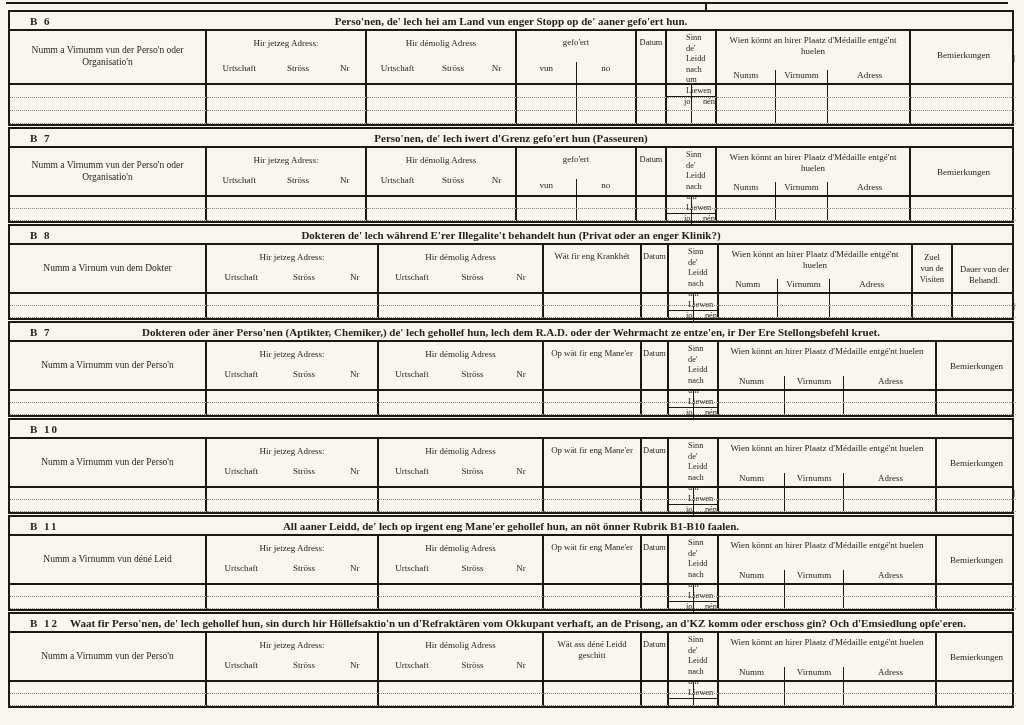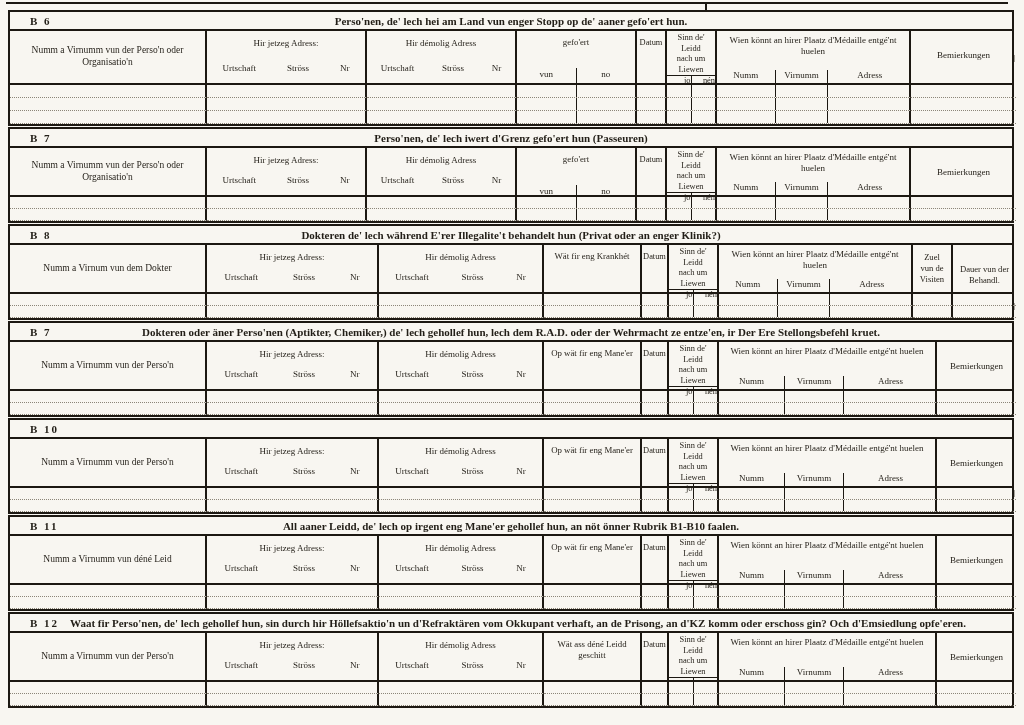--- a/index.html
+++ b/index.html
@@ -18,26 +18,26 @@
   .sec-title{flex:1;text-align:center;font-weight:bold;font-size:11px;white-space:nowrap;overflow:hidden;padding:0 60px;}
   .header-row{display:flex;align-items:stretch;border-bottom:2px solid #1c1812;font-size:9px;line-height:1.25;}
   .sec-b6 .header-row{height:52px;}
   .section:not(.sec-b6) .header-row{height:47px;}
   .cell{border-right:2px solid #1c1812;box-sizing:border-box;display:flex;flex-direction:column;min-width:0;}
   .cell:last-child{border-right:none;margin-top:13px;}
   .name-cell{justify-content:center;text-align:center;font-size:9.5px;padding:0 12px;}
   .addr-top{text-align:center;margin-top:7px;white-space:nowrap;}
   .addr-sub{display:flex;justify-content:space-around;margin-top:auto;margin-bottom:9px;white-space:nowrap;}
   .sp-top{text-align:center;margin-top:6px;font-size:8.8px;padding:0 3px;}
-  .sp-sub{flex:1;display:flex;margin-top:20px;}
+  .sp-sub{flex:1;display:flex;margin-top:14px;}
   .sp-sub span{flex:1;text-align:center;padding-top:1px;}
   .sp-sub span + span{border-left:1px solid #1c1812;}
   .datum-cell{text-align:center;padding-top:7px;font-size:8.4px;}
   .sinn-cell{font-size:8.4px;}
-  .sinn-lbl{text-align:center;padding:2px 8px 0;}
+  .sinn-lbl{padding:2px 19px 0;}
   .sinn-sub{display:flex;margin-top:auto;border-top:1px solid #1c1812;height:12px;}
   .sinn-sub span{flex:1;text-align:right;}
   .sinn-sub span + span{border-left:1px solid #1c1812;}
   .wien-lbl{text-align:center;padding:4px 10px 0;}
   .wien-sub{display:flex;margin-top:auto;height:13px;white-space:nowrap;}
   .wien-sub span{text-align:center;}
   .wien-sub span:nth-child(1){flex:0 0 30%;}
   .wien-sub span:nth-child(2){flex:0 0 27%;border-left:1px solid #1c1812;}
   .wien-sub span:nth-child(3){flex:0 0 43%;border-left:1px solid #1c1812;}
   .tail-cell{text-align:center;padding:6px 4px 0;font-size:9px;}

